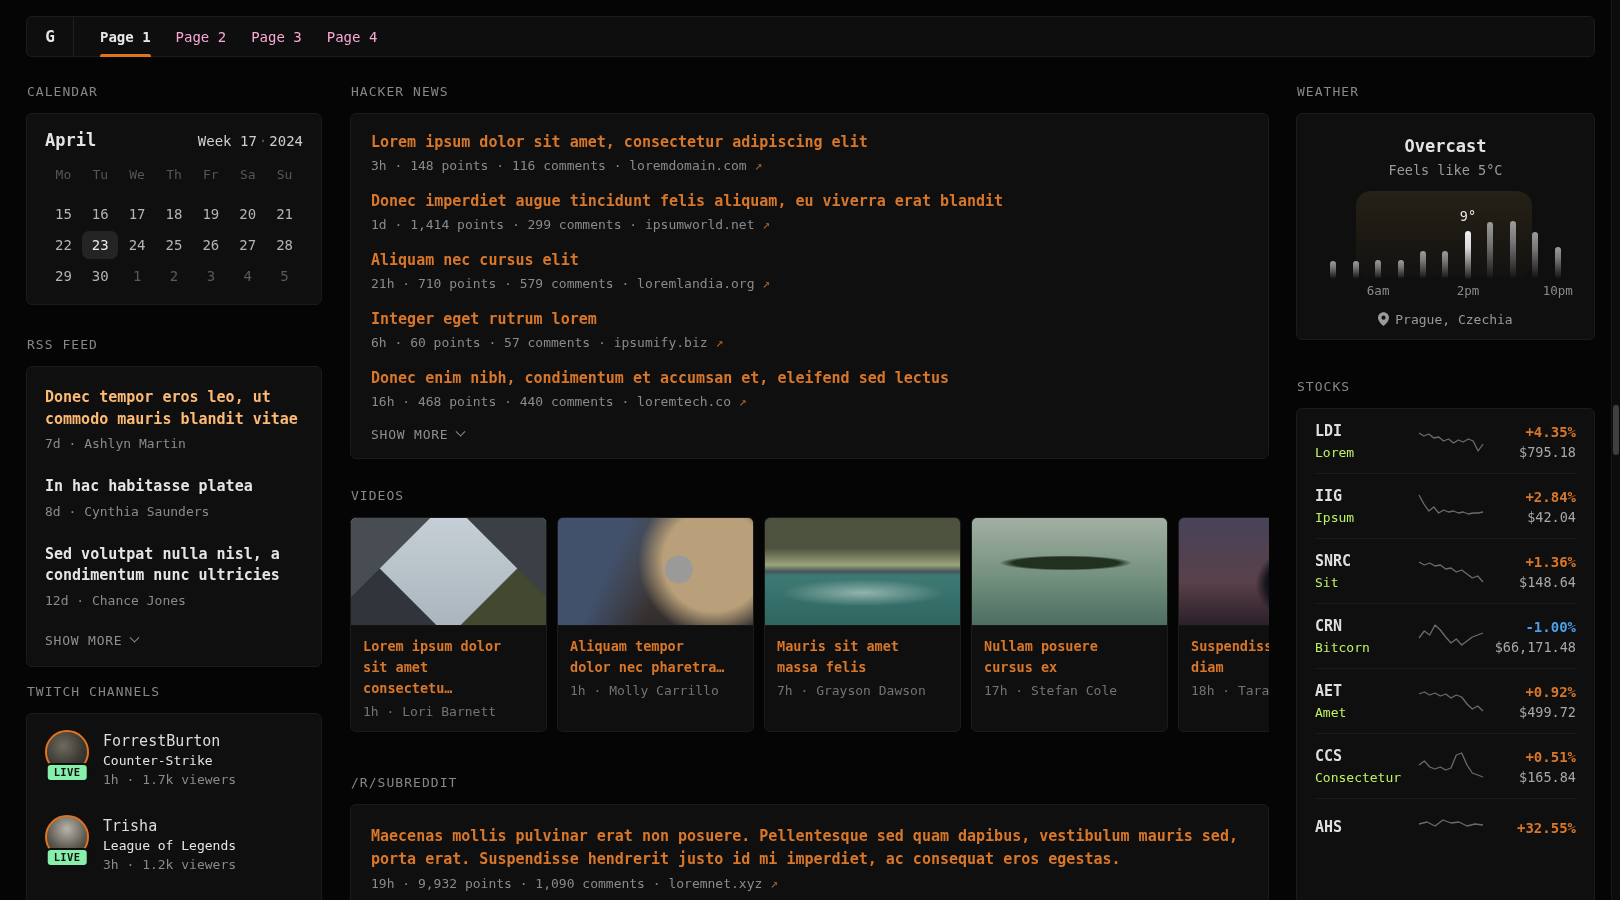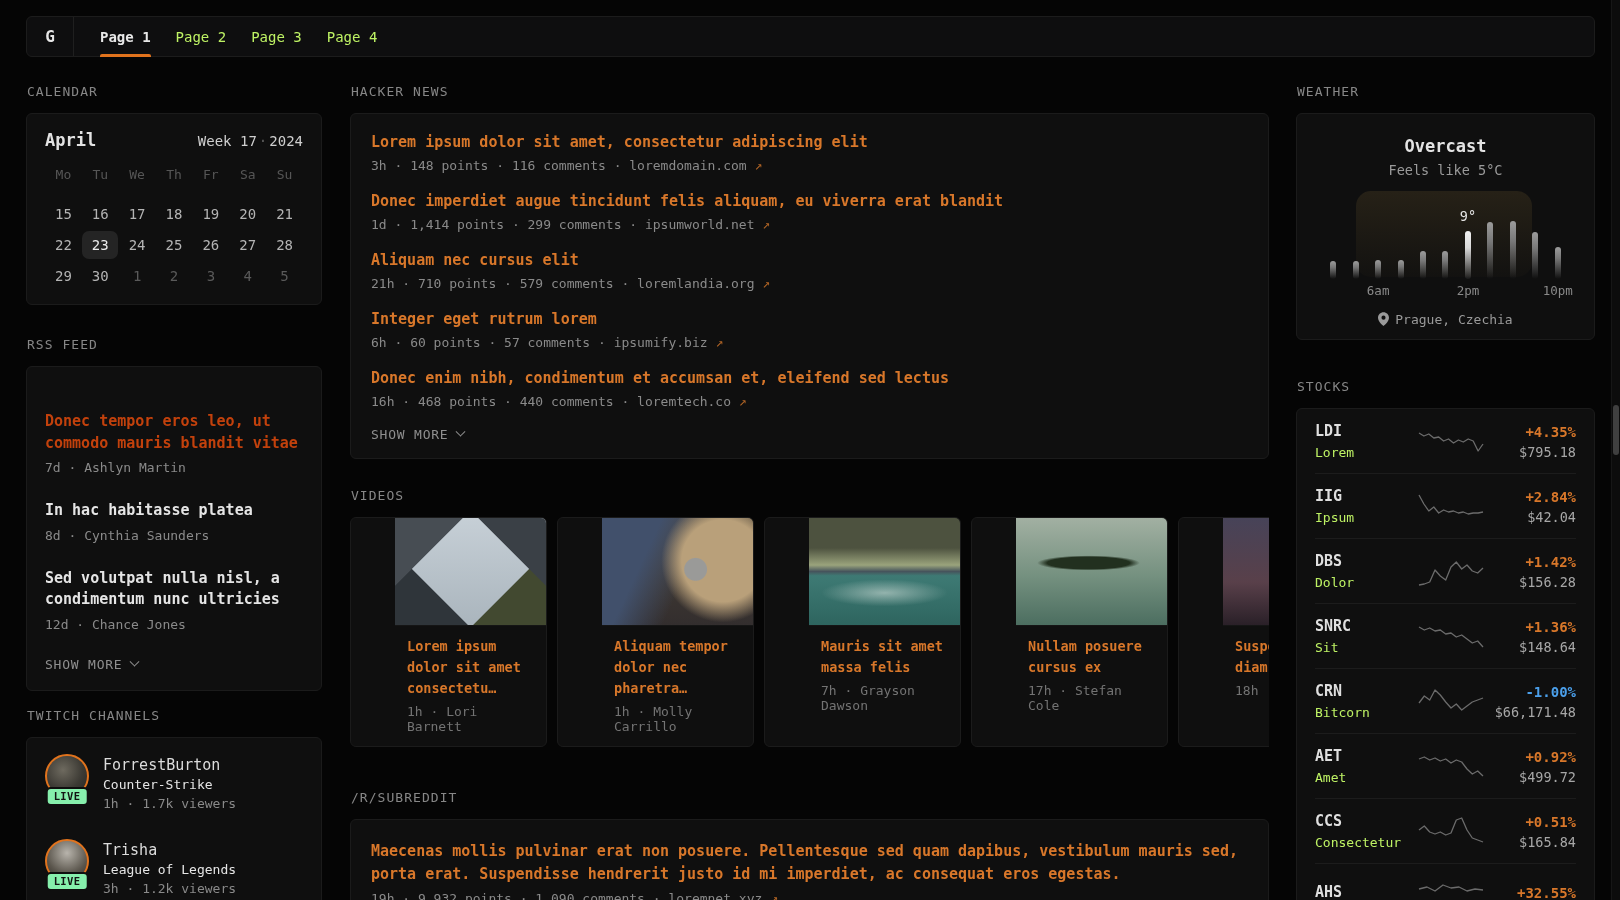--- a/index.html
+++ b/index.html
@@ -12,21 +12,21 @@
   
   .header {
     position:absolute; left:26px; top:16px; width:1569px; height:41px;
     background:#0e0e0f; border:1px solid #1c1c1c; border-radius:6px;
     display:flex; align-items:stretch;
   }
   .logo-box { width:47px; display:flex; align-items:center; justify-content:center;
     border-right:1px solid #1f1f1f; color:#e6e6e6; font-weight:bold; font-size:16px; }
   .tabs { display:flex; align-items:stretch; padding-left:26px; }
   .tab { position:relative; display:flex; align-items:center; margin-right:25px;
-    font-size:14px; color:#bef264; cursor:pointer; }
+    font-size:14px; color:#f9a8d4; cursor:pointer; }
   .tab.active { color:#e8e8e8; font-weight:bold; }
   .tab.active::after { content:""; position:absolute; left:0; right:0; bottom:-1px;
     height:3px; background:#e1731d; border-radius:2px 2px 0 0; }
   
   .col { position:absolute; top:85px; }
   .col-left  { left:26px;  width:296px; }
   .col-mid   { left:350px; width:919px; }
   .col-right { left:1296px; width:299px; }
   .seclabel { font-size:13px; line-height:14px; color:#878787; letter-spacing:.08em;
     margin-left:1px; }
@@ -39,21 +39,21 @@
   .cal-week .dot { color:#5c5c5c; padding:0 2px; }
   .cal-grid { display:grid; grid-template-columns:repeat(7,1fr); row-gap:3px; margin-top:14px; }
   .cal-dow { font-size:13px; color:#565656; text-align:center; height:22px; line-height:22px; }
   .cday { font-size:14px; color:#b4b4b4; text-align:center; width:36px; height:28px;
     line-height:28px; margin:0 auto; border-radius:7px; }
   .cday.sel { background:#242424; color:#ebebeb; }
   .cday.muted { color:#5a5a5a; }
   
   .feed-card { padding:20px 18px 18px; }
   .ftitle { font-size:15px; line-height:21.5px; font-weight:600; color:#e5e5e5; cursor:pointer; }
-  .ftitle.read { color:#c2410c;margin-top:24px; }
+  .ftitle.read { color:#fdba74; }
   .fmeta { font-size:13px; line-height:17px; color:#8a8a8a; margin-top:5px; }
   .fitem { margin-bottom:24px; }
   .fitem:last-of-type { margin-bottom:22px; }
   .arrow { color:#b06425; }
   .showmore { font-size:13px; color:#8f8f8f; letter-spacing:.06em; cursor:pointer;
     display:flex; align-items:center; }
   .chev { width:7px; height:7px; border-right:1.5px solid #8f8f8f;
     border-bottom:1.5px solid #8f8f8f; transform:rotate(45deg) translate(-2px,-2px);
     display:inline-block; margin-left:9px; }
   
@@ -72,21 +72,21 @@
   .tw-meta { font-size:13px; color:#8a8a8a; line-height:19px; }
   
   .hn-card { padding:18px 20px 16px; }
   .hn-item { margin-bottom:17px; }
   .hn-title { font-size:15px; line-height:20px; font-weight:600; color:#d8772a; cursor:pointer; }
   .hn-meta { font-size:13px; line-height:17px; color:#8a8a8a; margin-top:5px; }
   .hn-show { margin-top:16px; }
   
   .vrow { display:flex; gap:10px; margin-top:14px; overflow:hidden; width:919px; }
   .vcard { flex:none; width:197px; background:#0f0f0f; border:1px solid #1b1b1b;
-    border-radius:6px; overflow:hidden; cursor:pointer;padding-left:44px; }
+    border-radius:6px; overflow:hidden; cursor:pointer; }
   .vthumb { width:100%; height:108px; border-bottom:1px solid #151515; }
   .vbody { padding:10px 12px 12px; }
   .vtitle { font-size:13.5px; line-height:21px; font-weight:600; color:#d8772a; max-width:159px; }
   .vtitle.w5 { max-width:100px; }
   .vmeta { font-size:13px; color:#737373; margin-top:5px; }
   .th1 { background:
     linear-gradient(135deg, #474d53 0 26%, rgba(0,0,0,0) 26.5%),
     linear-gradient(225deg, #3a4046 0 26%, rgba(0,0,0,0) 26.5%),
     linear-gradient(45deg,  #2f353a 0 28%, rgba(0,0,0,0) 28.5%),
     linear-gradient(315deg, #424930 0 28%, rgba(0,0,0,0) 28.5%),
@@ -408,33 +408,20 @@
         <svg class="st-spark" viewBox="0 0 68 34">
             <polyline points="2.0,5 6.9,14 11.8,21 16.8,17 21.7,23 26.6,20 31.5,22 36.5,21 41.4,23 46.3,22 51.2,24 56.2,23 61.1,23 66.0,22"></polyline>
           </svg>
         <div class="st-right">
             <div class="st-change up">+2.84%</div>
             <div class="st-price">$42.04</div>
           </div>
       </div>
       <div class="st-row">
         <div class="st-left">
-            <div class="st-ticker">DBS</div>
-            <div class="st-name">Dolor</div>
-          </div>
-        <svg class="st-spark" viewBox="0 0 68 34">
-            <polyline points="2.0,30 7.3,29 12.7,27 18.0,15 23.3,21 28.7,25 34.0,12 39.3,7 44.7,14 50.0,10 55.3,16 60.7,18 66.0,13"></polyline>
-          </svg>
-        <div class="st-right">
-            <div class="st-change up">+1.42%</div>
-            <div class="st-price">$156.28</div>
-          </div>
-      </div>
-      <div class="st-row">
-        <div class="st-left">
             <div class="st-ticker">SNRC</div>
             <div class="st-name">Sit</div>
           </div>
         <svg class="st-spark" viewBox="0 0 68 34">
             <polyline points="2.0,7 7.3,10 12.7,8 18.0,11 23.3,10 28.7,14 34.0,13 39.3,17 44.7,15 50.0,19 55.3,23 60.7,21 66.0,27"></polyline>
           </svg>
         <div class="st-right">
             <div class="st-change up">+1.36%</div>
             <div class="st-price">$148.64</div>
           </div>

